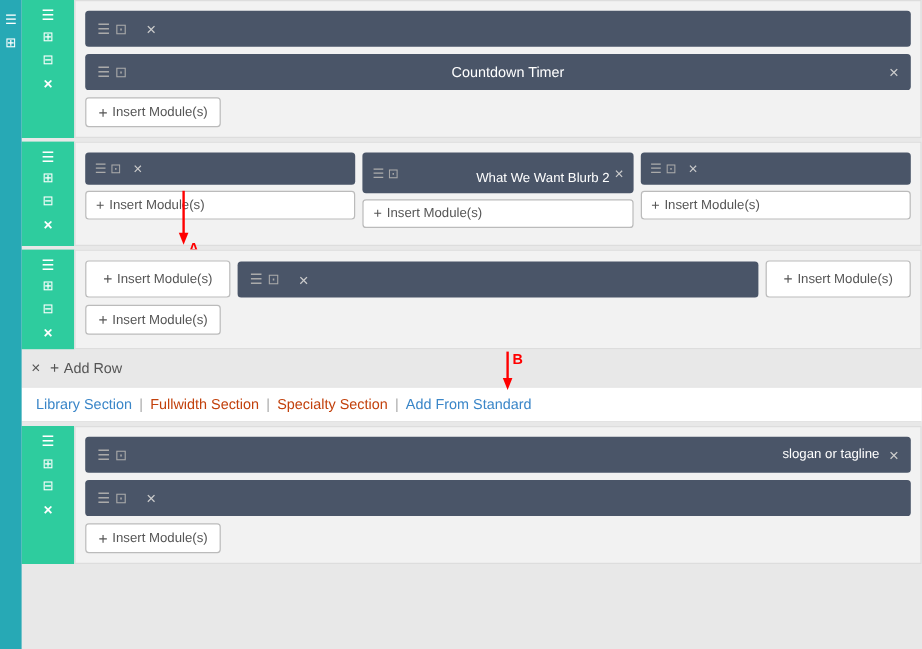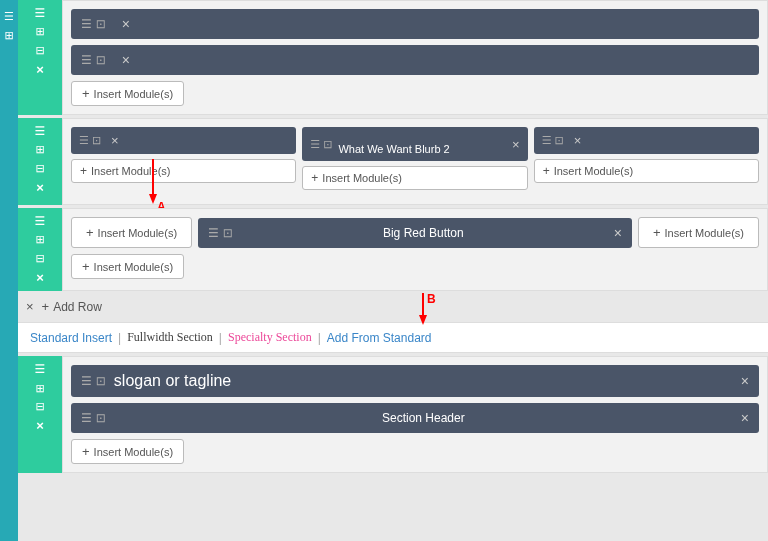--- a/index.html
+++ b/index.html
@@ -41,20 +41,21 @@
             <span style="color:#aaa; font-size:12px; cursor:pointer;">⊡</span>
           </div>
           <span style="color:#ccc; cursor:pointer; font-size:14px; margin-left:8px;">×</span>
         </div>
 
         <div style="display:flex; align-items:center; background:#4a5568; color:white; padding:7px 10px; border-radius:3px; margin-bottom:6px;">
           <div style="display:flex; gap:4px; margin-right:8px;">
             <span style="color:#aaa; font-size:12px; cursor:pointer;">☰</span>
             <span style="color:#aaa; font-size:12px; cursor:pointer;">⊡</span>
           </div>
+          <span style="flex:1; text-align:center; font-size:12px;">Countdown Timer</span>
           <span style="color:#ccc; cursor:pointer; font-size:14px; margin-left:8px;">×</span>
         </div>
 
         <div style="margin-top:2px;">
           <button style="display:inline-flex; align-items:center; gap:4px; border:1px solid #bbb; background:white; padding:4px 10px; border-radius:3px; color:#555; cursor:pointer; font-size:11px;">
             <span style="font-size:13px;">+</span>
             <span>Insert Module(s)</span>
           </button>
         </div>
       </div>
@@ -84,21 +85,21 @@
               <span>Insert Module(s)</span>
             </button>
           </div>
 
           <div style="flex:1; display:flex; flex-direction:column; gap:5px;">
             <div style="display:flex; align-items:center; background:#4a5568; color:white; padding:6px 8px; border-radius:3px;">
               <div style="display:flex; gap:3px; margin-right:6px;">
                 <span style="color:#aaa; font-size:11px; cursor:pointer;">☰</span>
                 <span style="color:#aaa; font-size:11px; cursor:pointer;">⊡</span>
               </div>
-              <span style="flex:1; text-align:left; font-size:11px;margin-top:10px;">What We Want Blurb 2</span>
+              <span style="flex:1; text-align:right; font-size:11px;margin-top:10px;">What We Want Blurb 2</span>
               <span style="color:#ccc; cursor:pointer; font-size:13px; margin-left:4px;">×</span>
             </div>
             <button style="display:inline-flex; align-items:center; gap:4px; border:1px solid #bbb; background:white; padding:4px 8px; border-radius:3px; color:#555; cursor:pointer; font-size:11px;">
               <span style="font-size:12px;">+</span>
               <span>Insert Module(s)</span>
             </button>
           </div>
 
           <div style="flex:1; display:flex; flex-direction:column; gap:5px;">
             <div style="display:flex; align-items:center; background:#4a5568; color:white; padding:6px 8px; border-radius:3px;">
@@ -135,21 +136,20 @@
         <div style="display:flex; gap:6px; margin-bottom:6px; align-items:center;">
           <button style="display:inline-flex; align-items:center; gap:4px; border:1px solid #bbb; background:white; padding:7px 14px; border-radius:3px; color:#555; cursor:pointer; font-size:11px; white-space:nowrap;">
             <span style="font-size:13px;">+</span>
             <span>Insert Module(s)</span>
           </button>
           <div style="flex:1; display:flex; align-items:center; background:#4a5568; color:white; padding:7px 10px; border-radius:3px;">
             <div style="display:flex; gap:4px; margin-right:8px;">
               <span style="color:#aaa; font-size:12px; cursor:pointer;">☰</span>
               <span style="color:#aaa; font-size:12px; cursor:pointer;">⊡</span>
             </div>
-            <span style="flex:1; text-align:center; font-size:12px;">Big Red Button</span>
             <span style="color:#ccc; cursor:pointer; font-size:14px; margin-left:8px;">×</span>
           </div>
           <button style="display:inline-flex; align-items:center; gap:4px; border:1px solid #bbb; background:white; padding:7px 14px; border-radius:3px; color:#555; cursor:pointer; font-size:11px; white-space:nowrap;">
             <span style="font-size:13px;">+</span>
             <span>Insert Module(s)</span>
           </button>
         </div>
 
         <div>
           <button style="display:inline-flex; align-items:center; gap:4px; border:1px solid #bbb; background:white; padding:4px 10px; border-radius:3px; color:#555; cursor:pointer; font-size:11px;">
@@ -162,25 +162,25 @@
 
     <div style="display:flex; align-items:center; background:#e8e8e8; padding:5px 8px; margin-bottom:3px;">
       <span style="margin-right:8px; color:#555; font-size:13px; cursor:pointer;">×</span>
       <button style="display:inline-flex; align-items:center; gap:4px; border:none; background:none; color:#555; cursor:pointer; font-size:12px;">
         <span style="font-size:13px;">+</span>
         <span>Add Row</span>
       </button>
     </div>
 
     <div style="background:white; padding:7px 12px; display:flex; align-items:center; gap:6px; font-size:12px; color:#555; border-top:1px solid #ddd; border-bottom:1px solid #ddd; position:relative; margin-bottom:3px;">
-      <a href="#" style="color:#3a86c8; text-decoration:none;">Standard Insert</a>
+      <a href="#" style="color:#3a86c8; text-decoration:none;">Library Section</a>
       <span style="color:#aaa;">|</span>
-      <a href="#" style="color:#404040; text-decoration:none;font-family:Liberation Serif, serif;">Fullwidth Section</a>
+      <a href="#" style="color:#c2410c; text-decoration:none;">Fullwidth Section</a>
       <span style="color:#aaa;">|</span>
-      <a href="#" style="color:#ec4899; text-decoration:none;font-family:Liberation Serif, serif;">Specialty Section</a>
+      <a href="#" style="color:#c2410c; text-decoration:none;">Specialty Section</a>
       <span style="color:#aaa;">|</span>
       <a href="#" style="color:#3a86c8; text-decoration:none;">Add From Standard</a>
 
       <svg style="position:absolute; left:395px; top:-30px; width:20px; height:40px; pointer-events:none; overflow:visible;">
         <line x1="10" y1="0" x2="10" y2="28" stroke="red" stroke-width="2"></line>
         <polygon points="10,32 6,22 14,22" fill="red"></polygon>
         <text x="14" y="10" fill="red" font-size="12" font-weight="bold">B</text>
       </svg>
     </div>
 
@@ -191,30 +191,29 @@
         <span style="color:white; font-size:11px; cursor:pointer; line-height:1.2;">⊟</span>
         <span style="color:white; font-size:13px; cursor:pointer; line-height:1.2; font-weight:bold;">×</span>
       </div>
       <div style="background:#f2f2f2; flex:1; padding:8px; border:1px solid #ddd;">
         
         <div style="display:flex; align-items:center; background:#4a5568; color:white; padding:7px 10px; border-radius:3px; margin-bottom:6px;">
           <div style="display:flex; gap:4px; margin-right:8px;">
             <span style="color:#aaa; font-size:12px; cursor:pointer;">☰</span>
             <span style="color:#aaa; font-size:12px; cursor:pointer;">⊡</span>
           </div>
-          <span style="flex:1; text-align:left; font-size:16px;">slogan or tagline</span>
+          <span style="flex:1; text-align:right; font-size:11px;">slogan or tagline</span>
           <span style="color:#ccc; cursor:pointer; font-size:14px; margin-left:8px;">×</span>
         </div>
         
         <div style="display:flex; align-items:center; background:#4a5568; color:white; padding:7px 10px; border-radius:3px; margin-bottom:6px;">
           <div style="display:flex; gap:4px; margin-right:8px;">
             <span style="color:#aaa; font-size:12px; cursor:pointer;">☰</span>
             <span style="color:#aaa; font-size:12px; cursor:pointer;">⊡</span>
           </div>
-          <span style="flex:1; text-align:center; font-size:12px;">Section Header</span>
           <span style="color:#ccc; cursor:pointer; font-size:14px; margin-left:8px;">×</span>
         </div>
         
         <button style="display:inline-flex; align-items:center; gap:4px; border:1px solid #bbb; background:white; padding:4px 10px; border-radius:3px; color:#555; cursor:pointer; font-size:11px;">
           <span style="font-size:13px;">+</span>
           <span>Insert Module(s)</span>
         </button>
       </div>
     </div>
 

